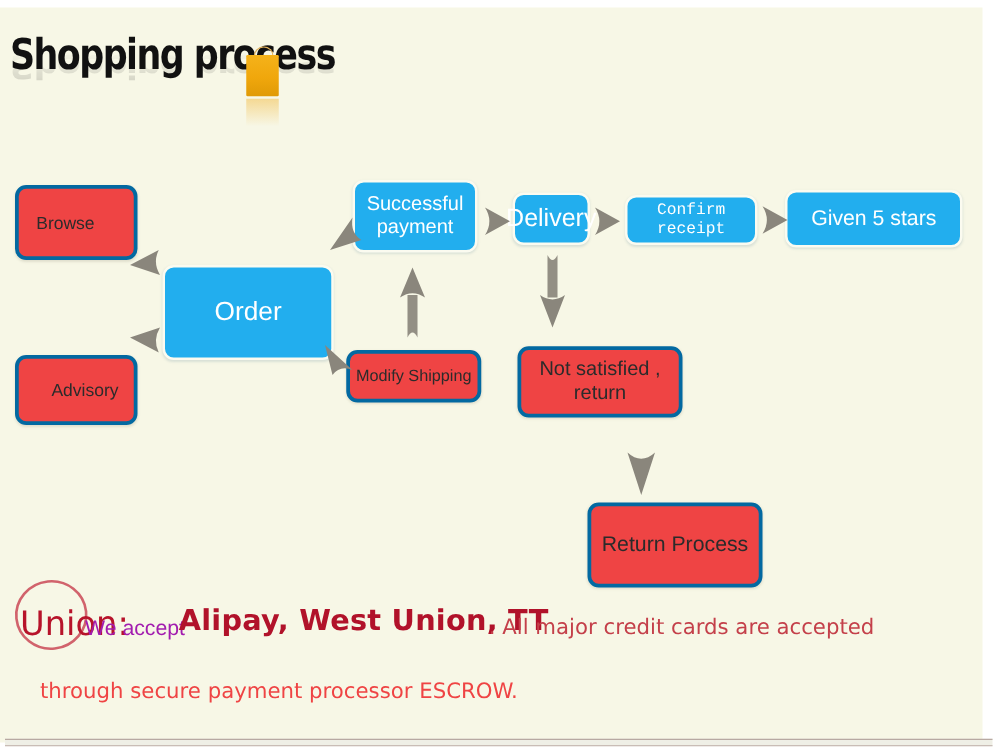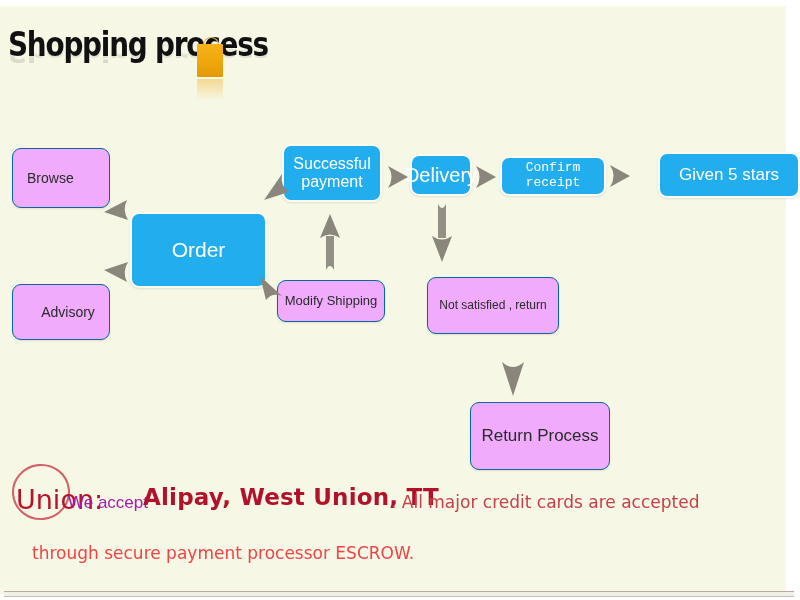--- a/index.html
+++ b/index.html
@@ -75,23 +75,23 @@
   
   .node{
     position:absolute;
     display:flex;align-items:center;justify-content:center;
     text-align:center;
     border-radius:9px;
     box-sizing:border-box;
     line-height:1.15;
   }
   .node.beige{
-    background:#f0abfc;
+    background:#ef4444;
     color:#2b2b2b;
-    border:1px solid #0369a1;
+    border:3px solid #0369a1;
     box-shadow:0 1px 2px rgba(120,115,95,0.18);
   }
   .node.blue{
     background:#22aeee;
     color:#ffffff;
     border:2px solid #fbfbf0;
     box-shadow:0 1px 2px rgba(80,120,145,0.18);
   }
 
   
@@ -137,25 +137,25 @@
   </div>
 
   <div class="node blue" style="left:410px;top:154px;width:62px;height:42px;font-size:20px;justify-content:center;">
     <span>Delivery</span>
   </div>
 
   <div class="node blue" style="left:500px;top:156px;width:106px;height:40px;font-size:13px;font-family:Liberation Mono, monospace;">
     <span>Confirm receipt</span>
   </div>
 
-  <div class="node blue" style="left:658px;top:152px;width:142px;height:46px;font-size:17px;justify-content:center;">
+  <div class="node blue" style="left:628px;top:152px;width:142px;height:46px;font-size:17px;justify-content:center;">
     <span>Given 5 stars</span>
   </div>
 
-  <div class="node beige" style="left:427px;top:277px;width:132px;height:57px;font-size:12px;text-align:center;">
+  <div class="node beige" style="left:414px;top:277px;width:132px;height:57px;font-size:16px;text-align:center;">
     <span>Not satisfied , return</span>
   </div>
 
   <div class="node beige" style="left:470px;top:402px;width:140px;height:68px;font-size:17px;">
     <span>Return Process</span>
   </div>
 
   <div class="arrow" style="left:100px;top:196px;">
     <svg width="34" height="34" viewBox="0 0 34 34">
       <path d="M4 16 L27 4 Q22 14 28 24 Z" fill="#8a867c"></path>

